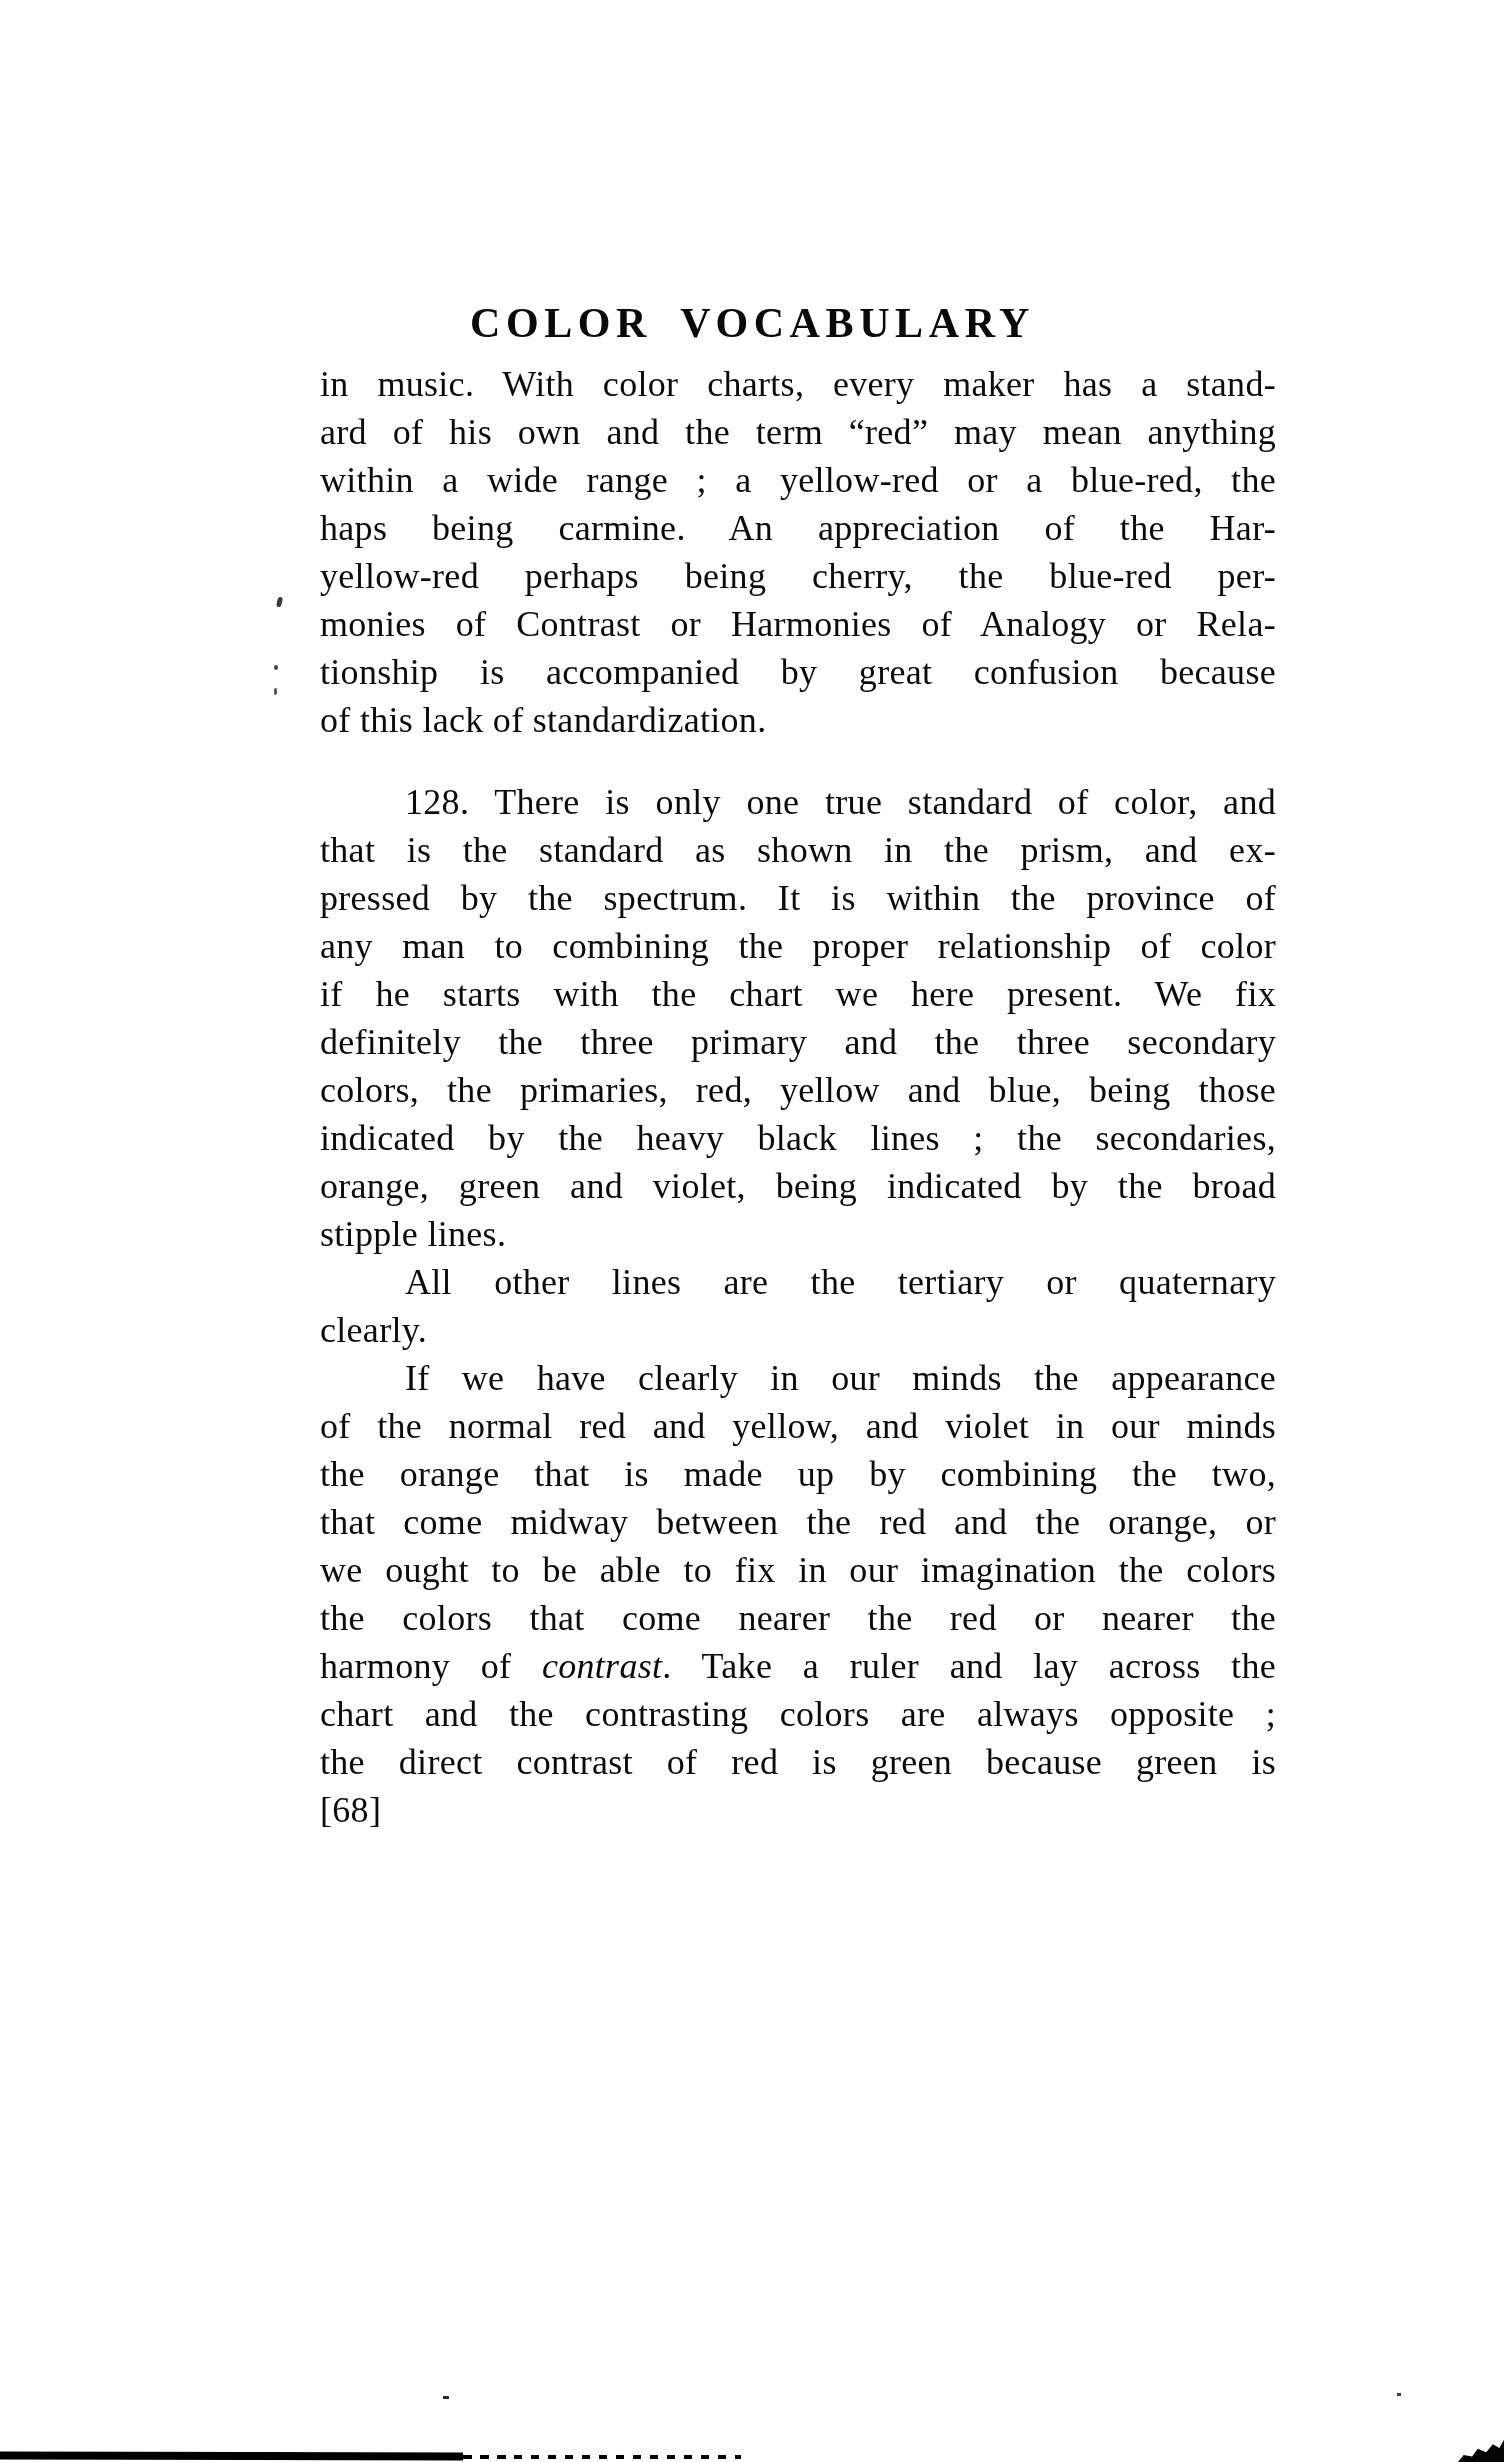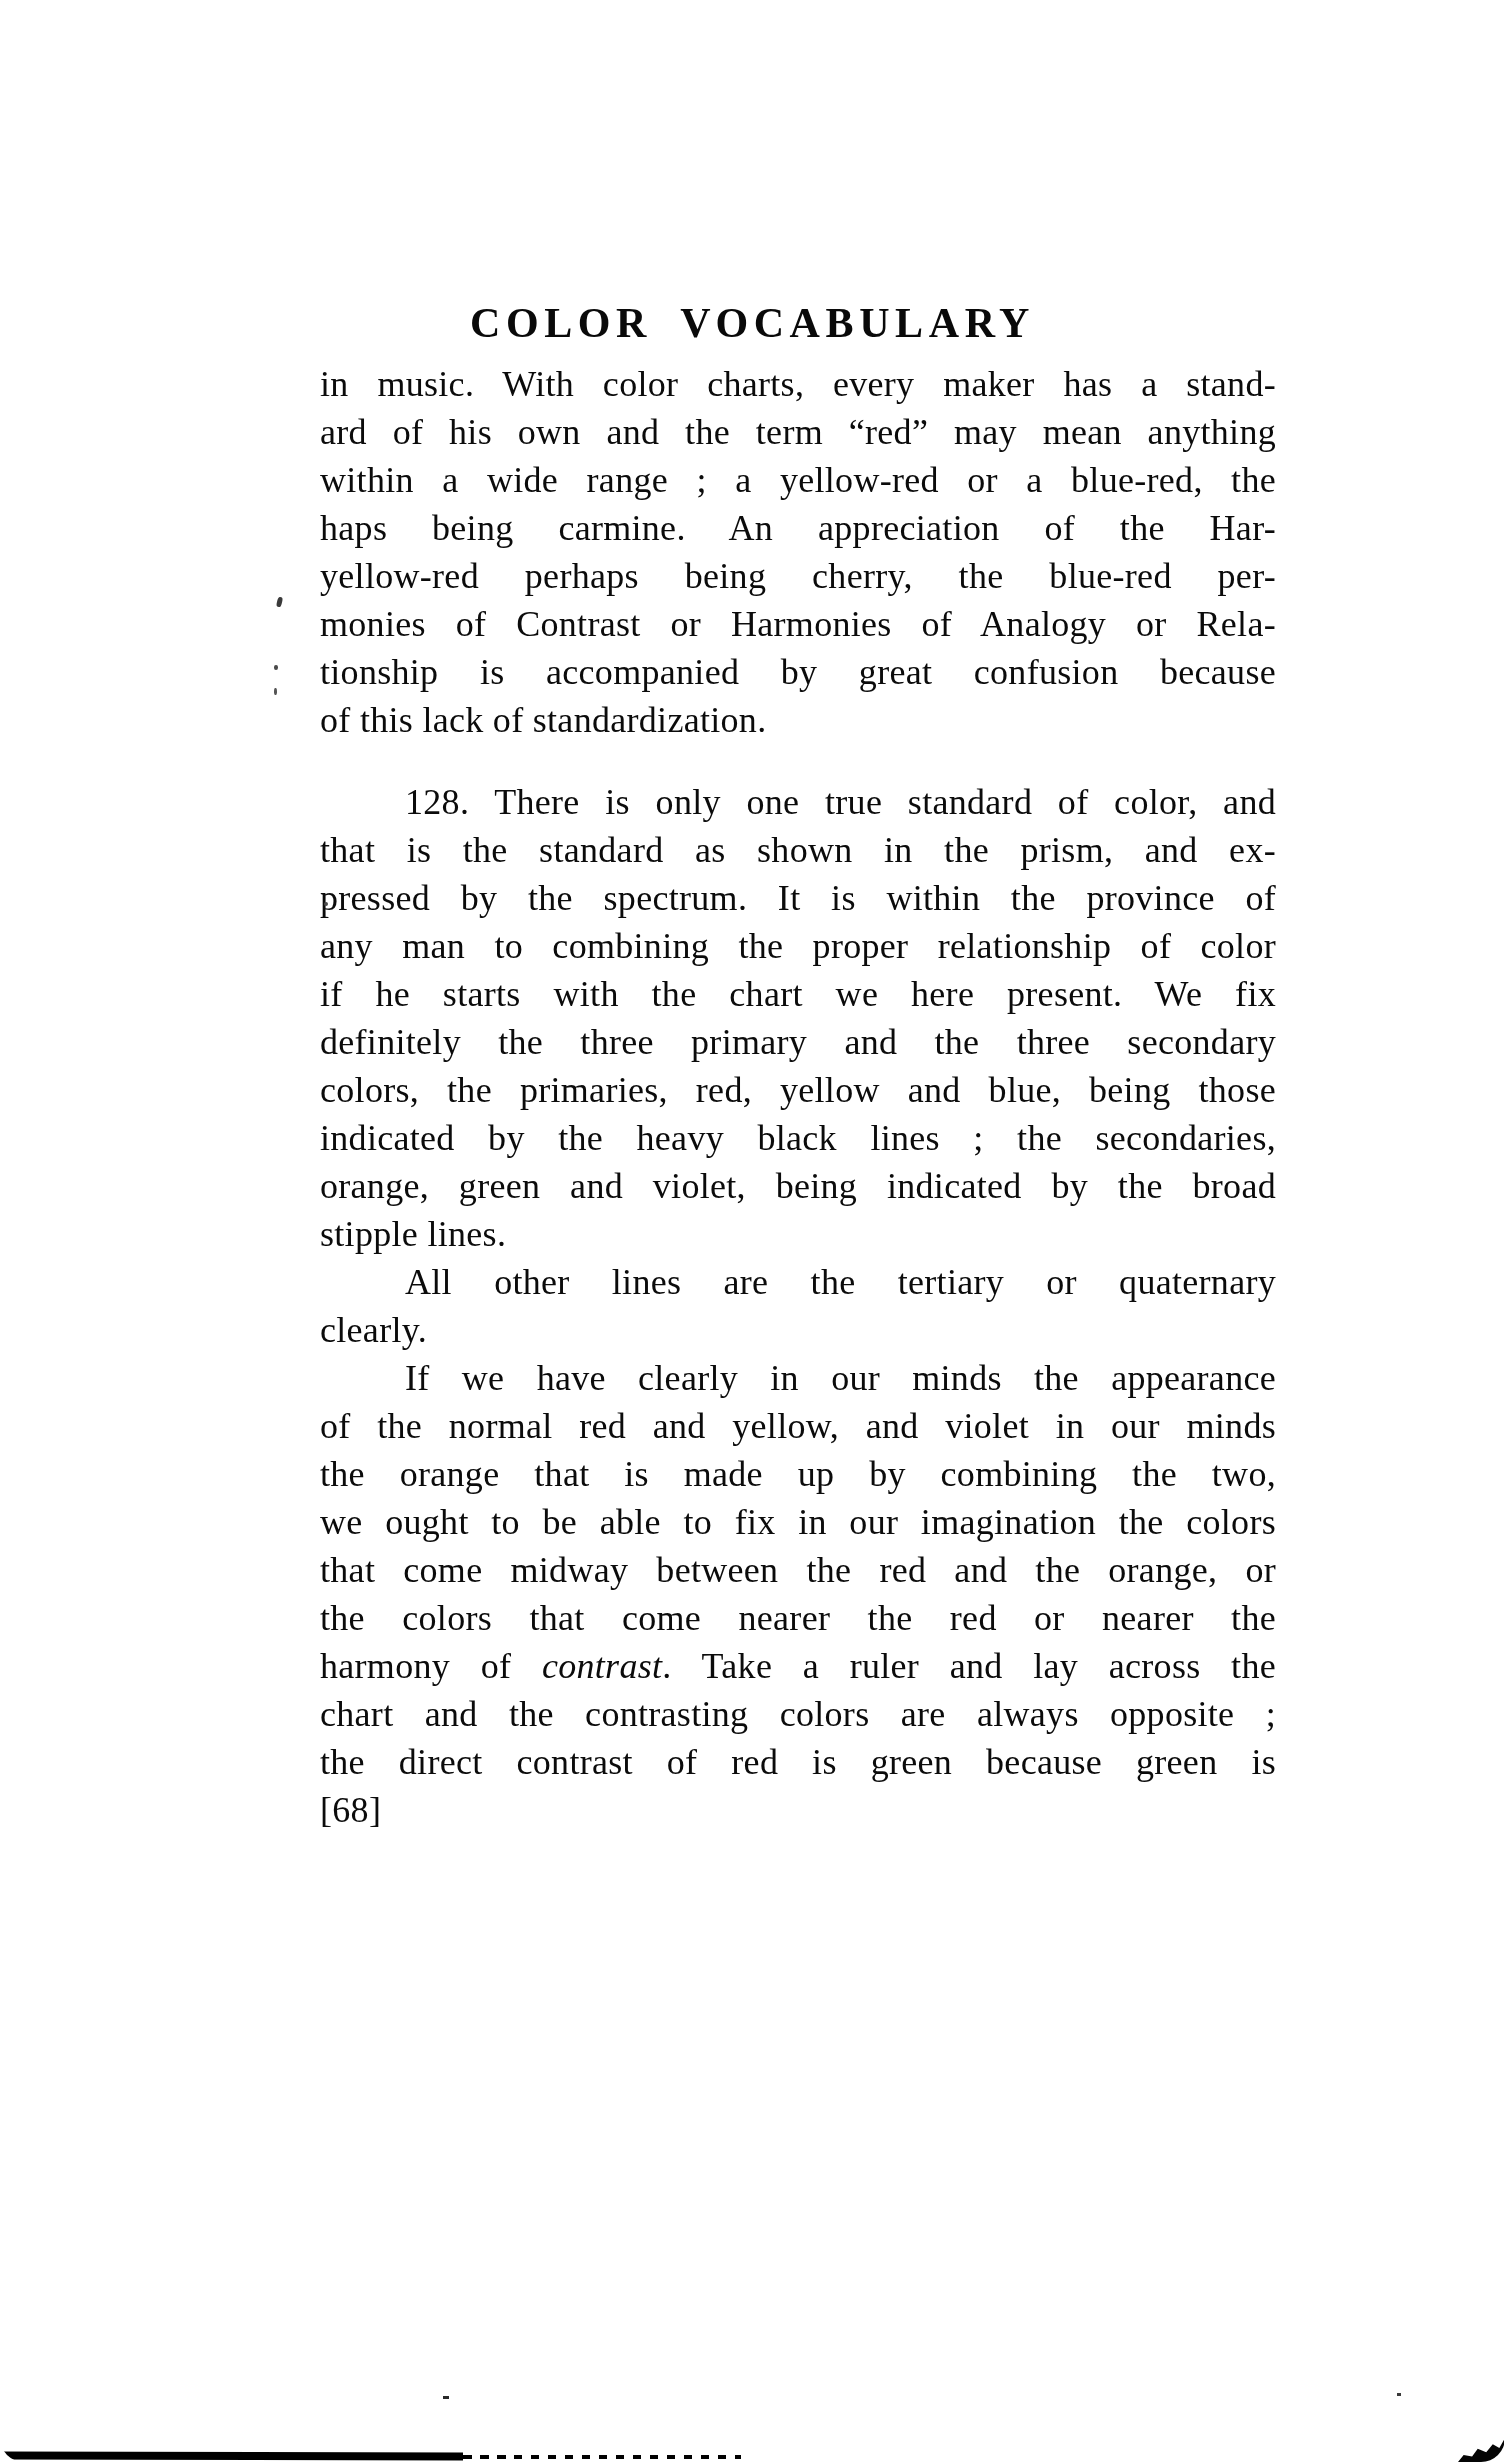--- a/index.html
+++ b/index.html
@@ -4,21 +4,20 @@
 <style>
   html, body { margin: 0; padding: 0; background: #ffffff; }
   .page {
     position: relative;
     width: 1505px;
     height: 2462px;
     background: #ffffff;
     color: #0b0b0b;
     font-family: "Liberation Serif", "DejaVu Serif", serif;
     overflow: hidden;
-    border-radius: 24px;
   }
   .page-title {
     position: absolute;
     top: 299px;
     left: 0;
     width: 100%;
     text-align: center;
     font-size: 42px;
     font-weight: bold;
     letter-spacing: 5.6px;
@@ -105,22 +104,22 @@
           <div class="line no-just">stipple lines.</div>
         </div>
         <div class="paragraph">
           <div class="line indent">All other lines are the tertiary or quaternary</div>
           <div class="line no-just">clearly.</div>
         </div>
         <div class="paragraph">
           <div class="line indent">If we have clearly in our minds the appearance</div>
           <div class="line">of the normal red and yellow, and violet in our minds</div>
           <div class="line">the orange that is made up by combining the two,</div>
+          <div class="line">that come midway between the red and the orange, or</div>
           <div class="line">we ought to be able to fix in our imagination the colors</div>
-          <div class="line">that come midway between the red and the orange, or</div>
           <div class="line">the colors that come nearer the red or nearer the</div>
           <div class="line">harmony of <i>contrast</i>. Take a ruler and lay across the</div>
           <div class="line">chart and the contrasting colors are always opposite ;</div>
           <div class="line">the direct contrast of red is green because green is</div>
         </div>
       </div>
     <div class="page-number">[68]</div>
   </div>
 
   <div class="artifact streak-solid"></div>

